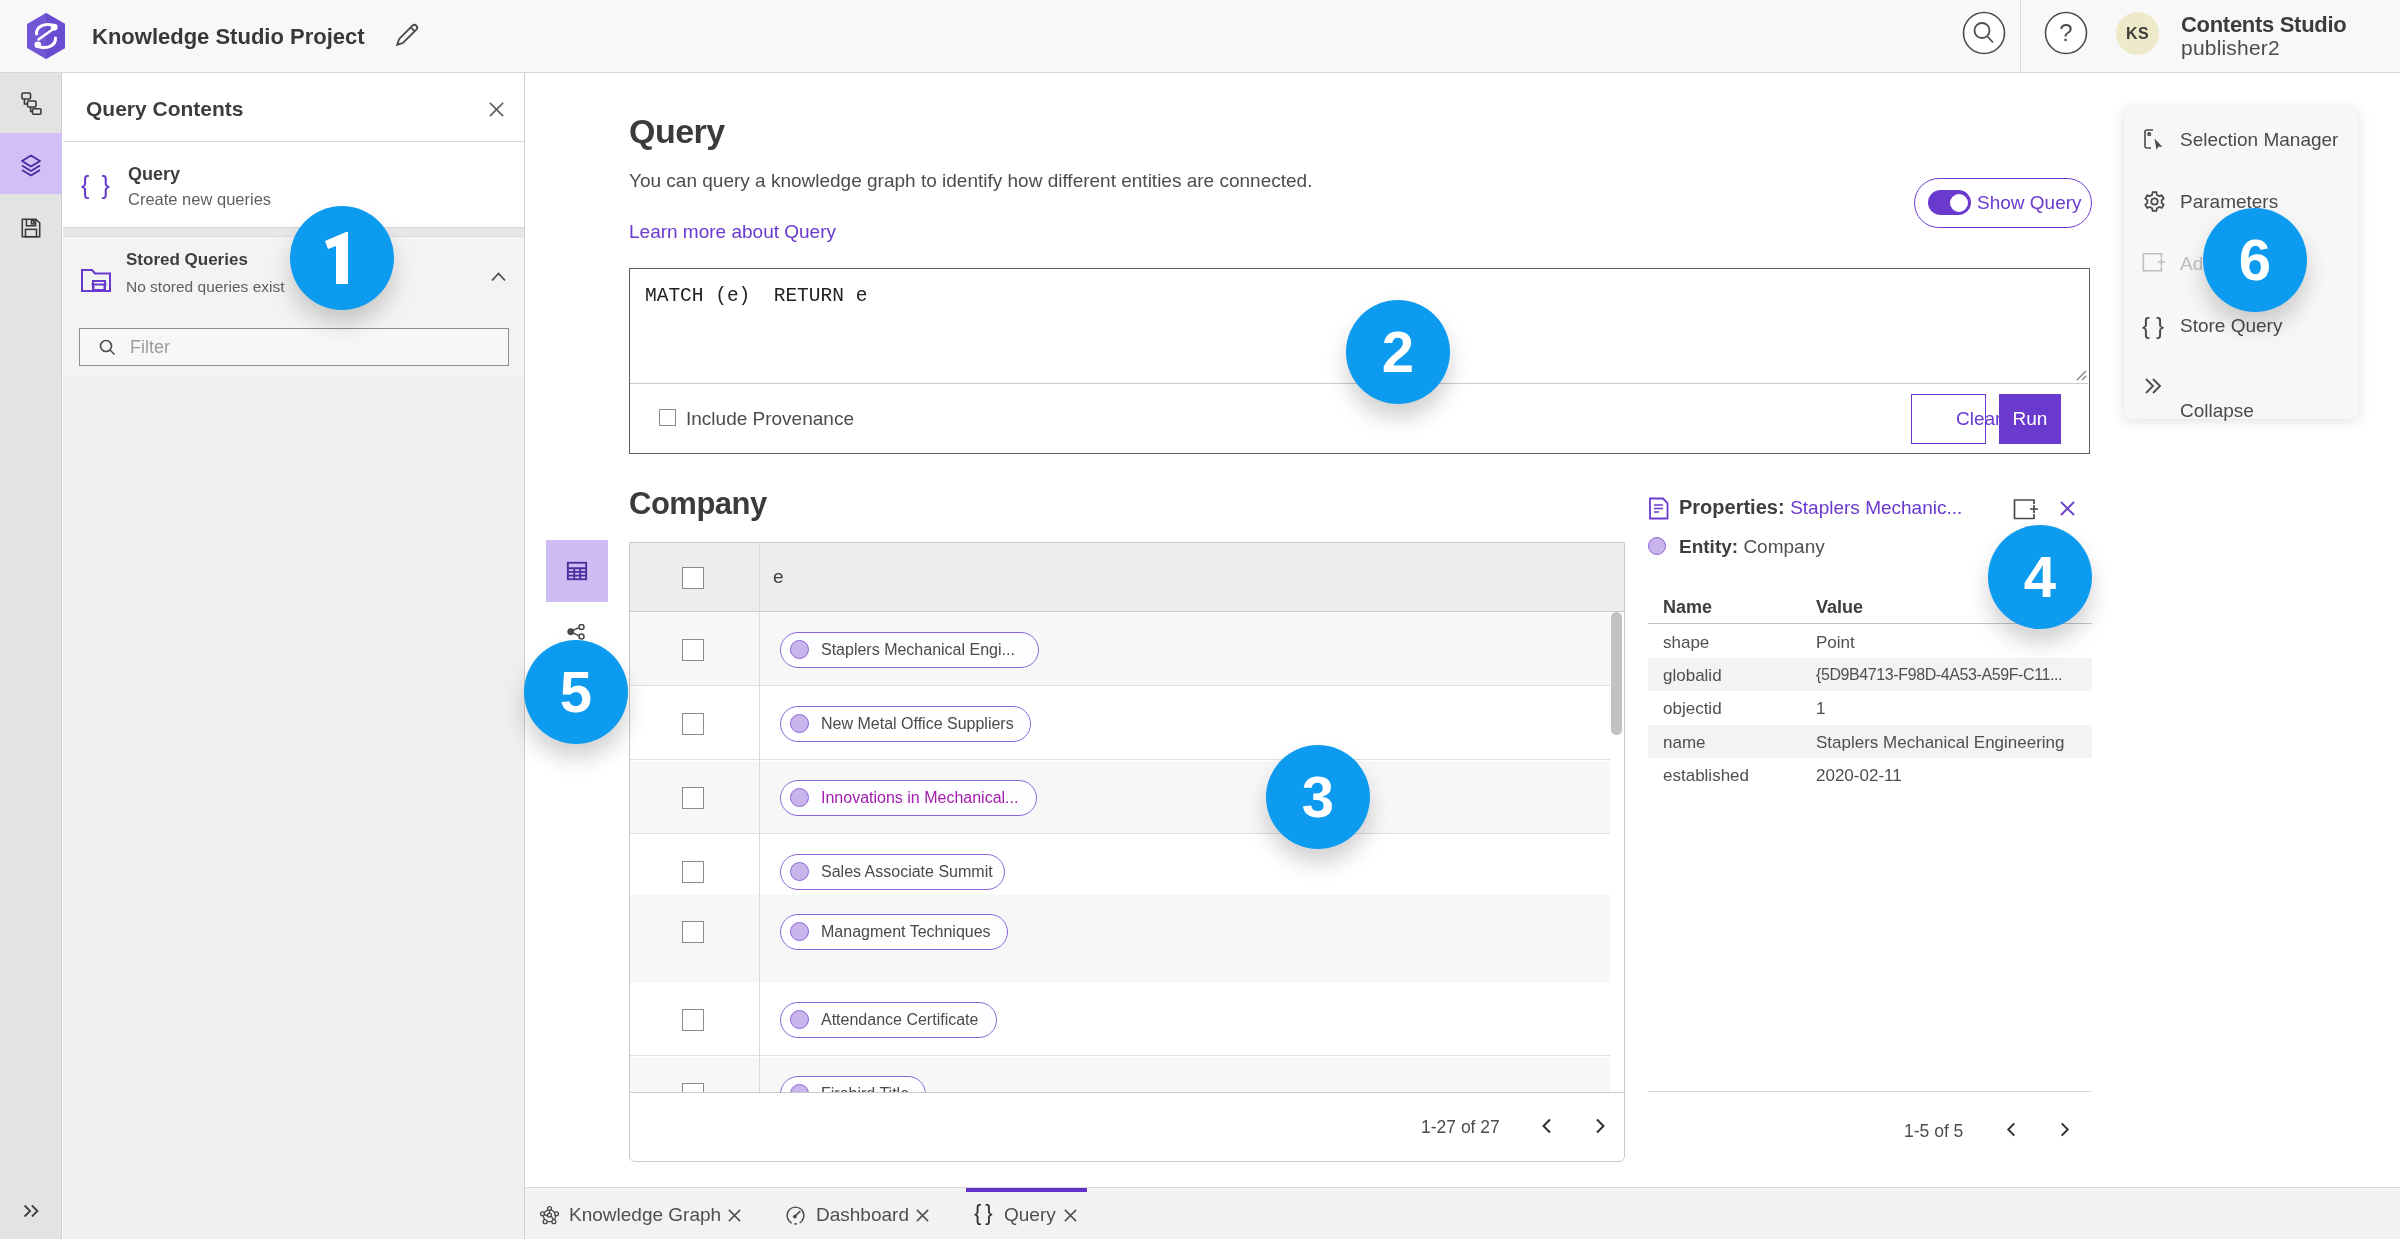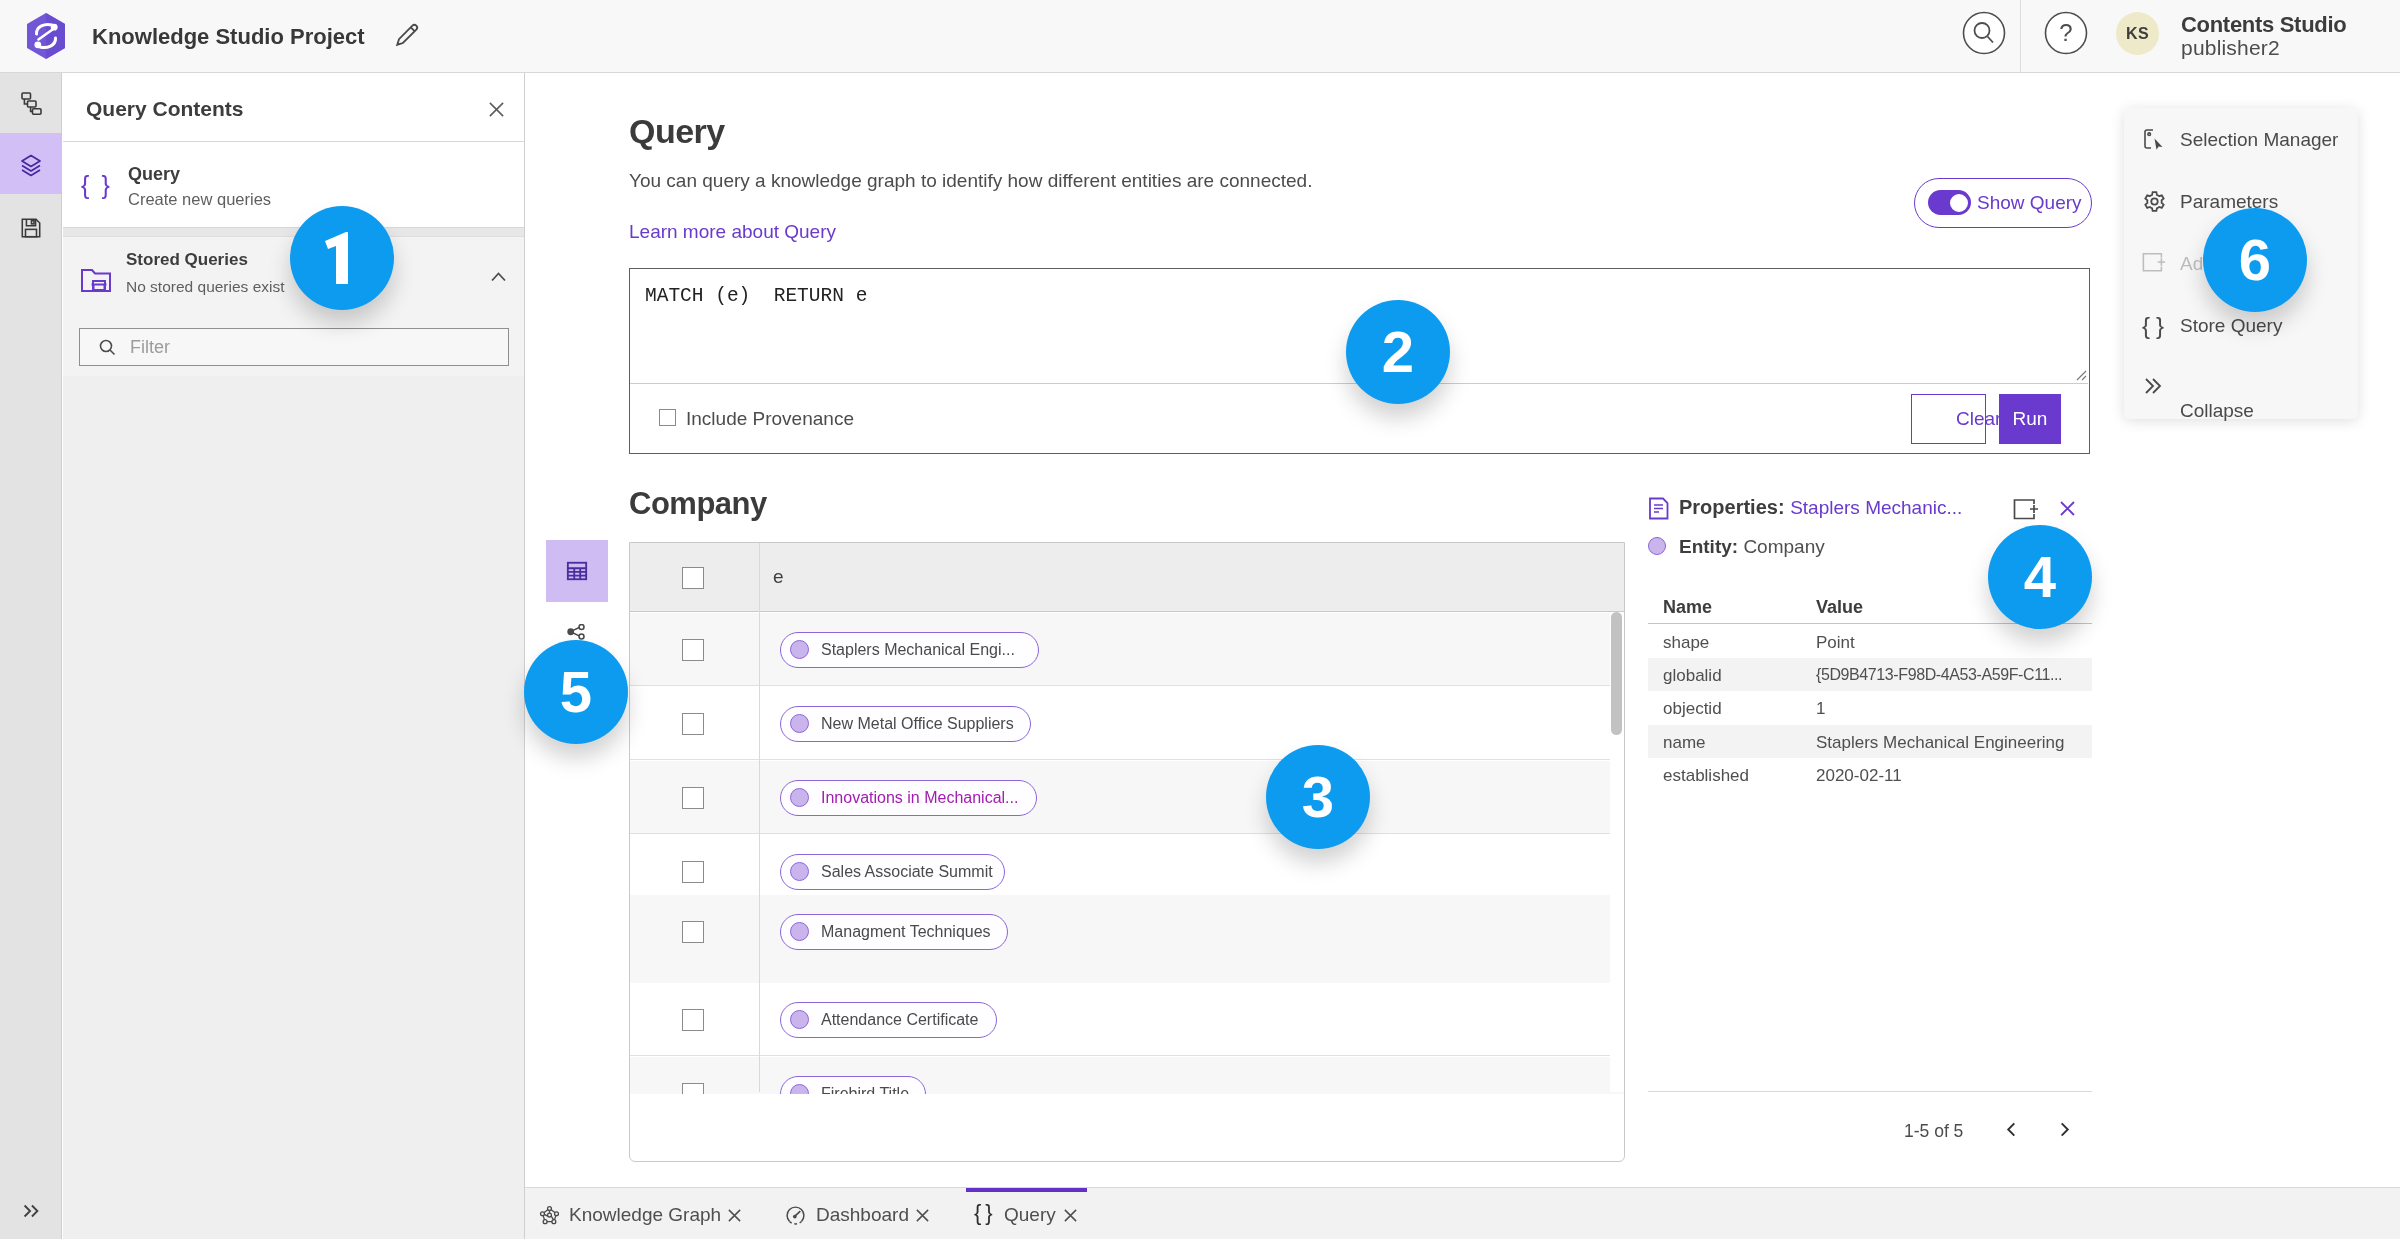--- a/index.html
+++ b/index.html
@@ -193,20 +193,29 @@
           <div class="abs" style="left:150px;top:19px;width:146px;height:36px;border:1.8px solid #8c66d8;border-radius:18px;background:#fefdff;">
             <div class="abs" style="left:9px;top:6.5px;width:19px;height:19px;border-radius:50%;background:#c9b5ec;border:1.5px solid #8c66d8;"></div>
             <div class="abs" style="left:40px;top:8px;font-size:16px;color:#4a4a4a;white-space:nowrap;">Firebird Title</div>
           </div>
         </div>
         <div class="abs" style="left:980px;top:70px;width:14px;height:479px;background:#fff;"></div>
         <div class="abs" style="left:981px;top:69px;width:11px;height:123px;background:#c2c2c2;border-radius:6px;"></div>
       </div>
     <div class="abs" style="left:129px;top:0;width:1px;height:549px;background:#d9d9d9;"></div>
 
+    <div class="abs" style="left:0;top:549px;width:994px;height:69px;background:#fff;border-top:1px solid #c9c9c9;border-radius:0 0 6px 6px;">
+      <div class="abs" style="left:791px;top:24px;font-size:17.5px;color:#4c4c4c;">1-27 of 27</div>
+      <svg class="abs" style="left:909px;top:25px;" width="16" height="16" viewBox="0 0 16 16" fill="none" stroke="#2e2e2e" stroke-width="2">
+          <path d="M11 1.5 L4.5 8 L11 14.5"></path>
+        </svg>
+      <svg class="abs" style="left:962px;top:25px;" width="16" height="16" viewBox="0 0 16 16" fill="none" stroke="#2e2e2e" stroke-width="2">
+          <path d="M5 1.5 L11.5 8 L5 14.5"></path>
+        </svg>
+    </div>
   </div>
 
   <div class="abs" id="props" style="left:1648px;top:490px;width:444px;height:700px;">
     <svg class="abs" style="left:0;top:7px;" width="21" height="23" viewBox="0 0 21 23" fill="none" stroke="#6a3ace" stroke-width="1.8">
       <path d="M2 1.5 H 15 L 19.5 6 V 21.5 H 2 Z"></path>
       <path d="M6 8 H 15 M6 11.5 H 15 M6 15 H 11" stroke-width="1.6"></path>
     </svg>
     <div class="abs" style="left:31px;top:6px;font-size:20px;font-weight:700;color:#3d3d3d;">Properties: <span style="font-weight:400;color:#6a3ace;font-size:19px;">Staplers Mechanic...</span></div>
     <svg class="abs" style="left:365px;top:8px;" width="26" height="22" viewBox="0 0 26 22" fill="none" stroke="#4a4a4a" stroke-width="1.7">
       <path d="M21 6 V 2 H 1.5 V 20.5 H 21 V 16"></path>

